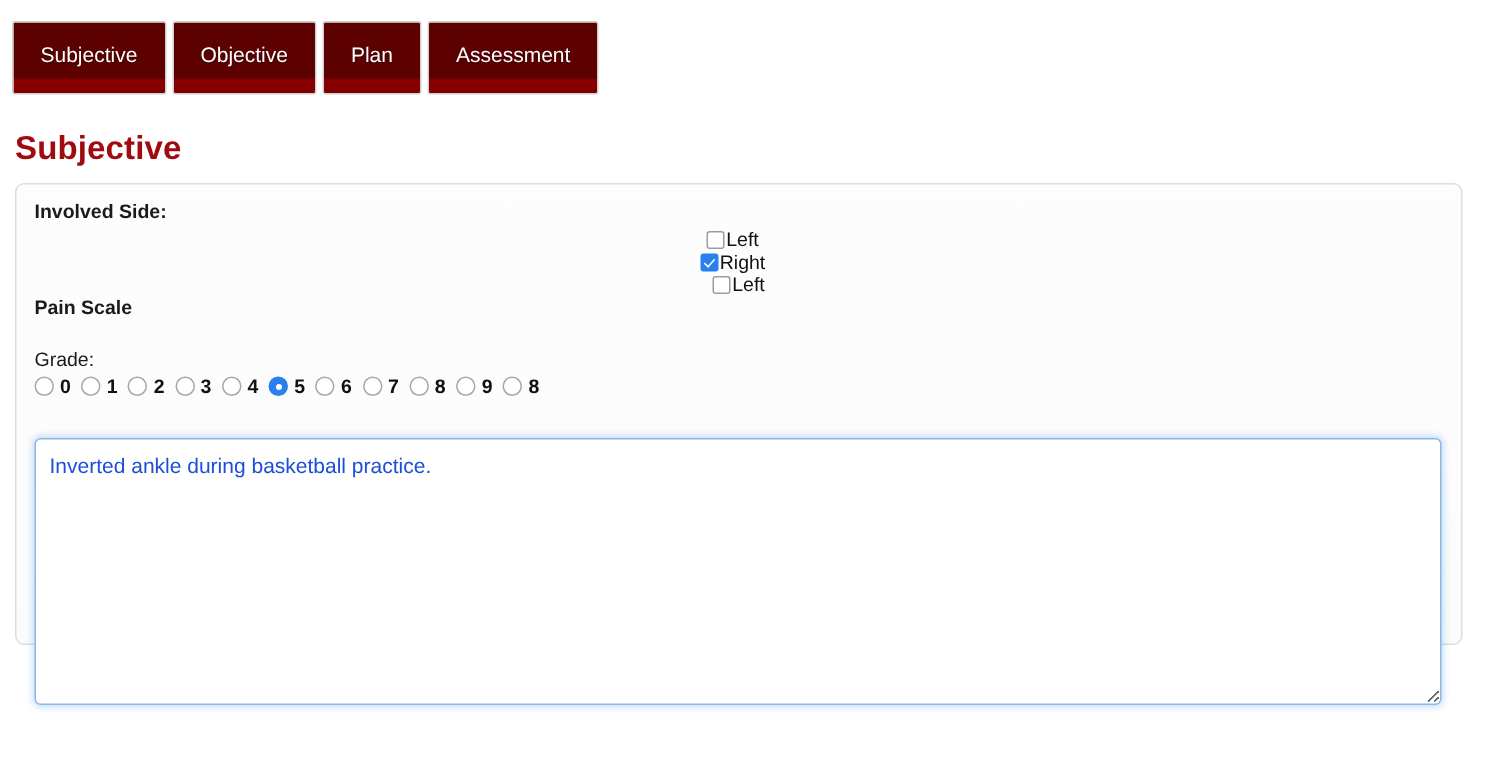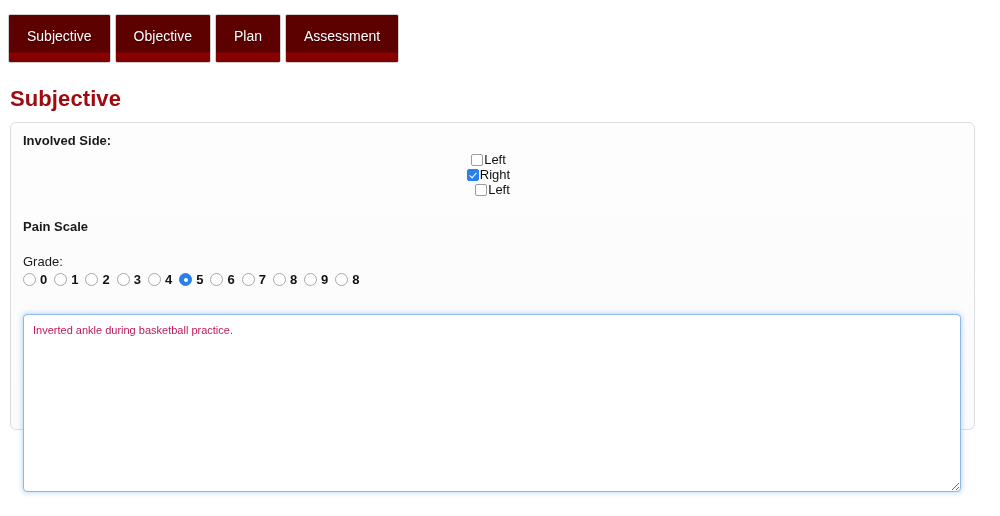--- a/index.html
+++ b/index.html
@@ -75,21 +75,21 @@
   .panel-inner {
     padding: 10px 12px 0 12px;
   }
 
   .field-label {
     font-size: 13px;
     font-weight: bold;
     color: #1a1a1a;
     margin: 0 0 4px 0;
   }
-  .field-label.spaced { margin-top: 22px; }
+  .field-label.spaced { }
 
   .sub-label {
     font-size: 13px;
     font-weight: normal;
     color: #1a1a1a;
     margin: 20px 0 3px 0;
   }
 
   
   .check-row {
@@ -184,22 +184,22 @@
     margin-top: 27px;
     padding-right: 2px;
   }
   .notes-area {
     display: block;
     width: 938px;
     height: 178px;
     box-sizing: border-box;
     padding: 8px 9px;
     font-family: "Liberation Sans", sans-serif;
-    font-size: 11px;
-    color: #be185d;
+    font-size: 14px;
+    color: #1d4ed8;
     background: #ffffff;
     border: 1px solid #8cb7e8;
     border-radius: 4px;
     outline: none;
     resize: both;
     box-shadow: 0 0 5px 1px rgba(120,175,235,0.45);
     line-height: 1.4;
   }
 </style>
 </head>

